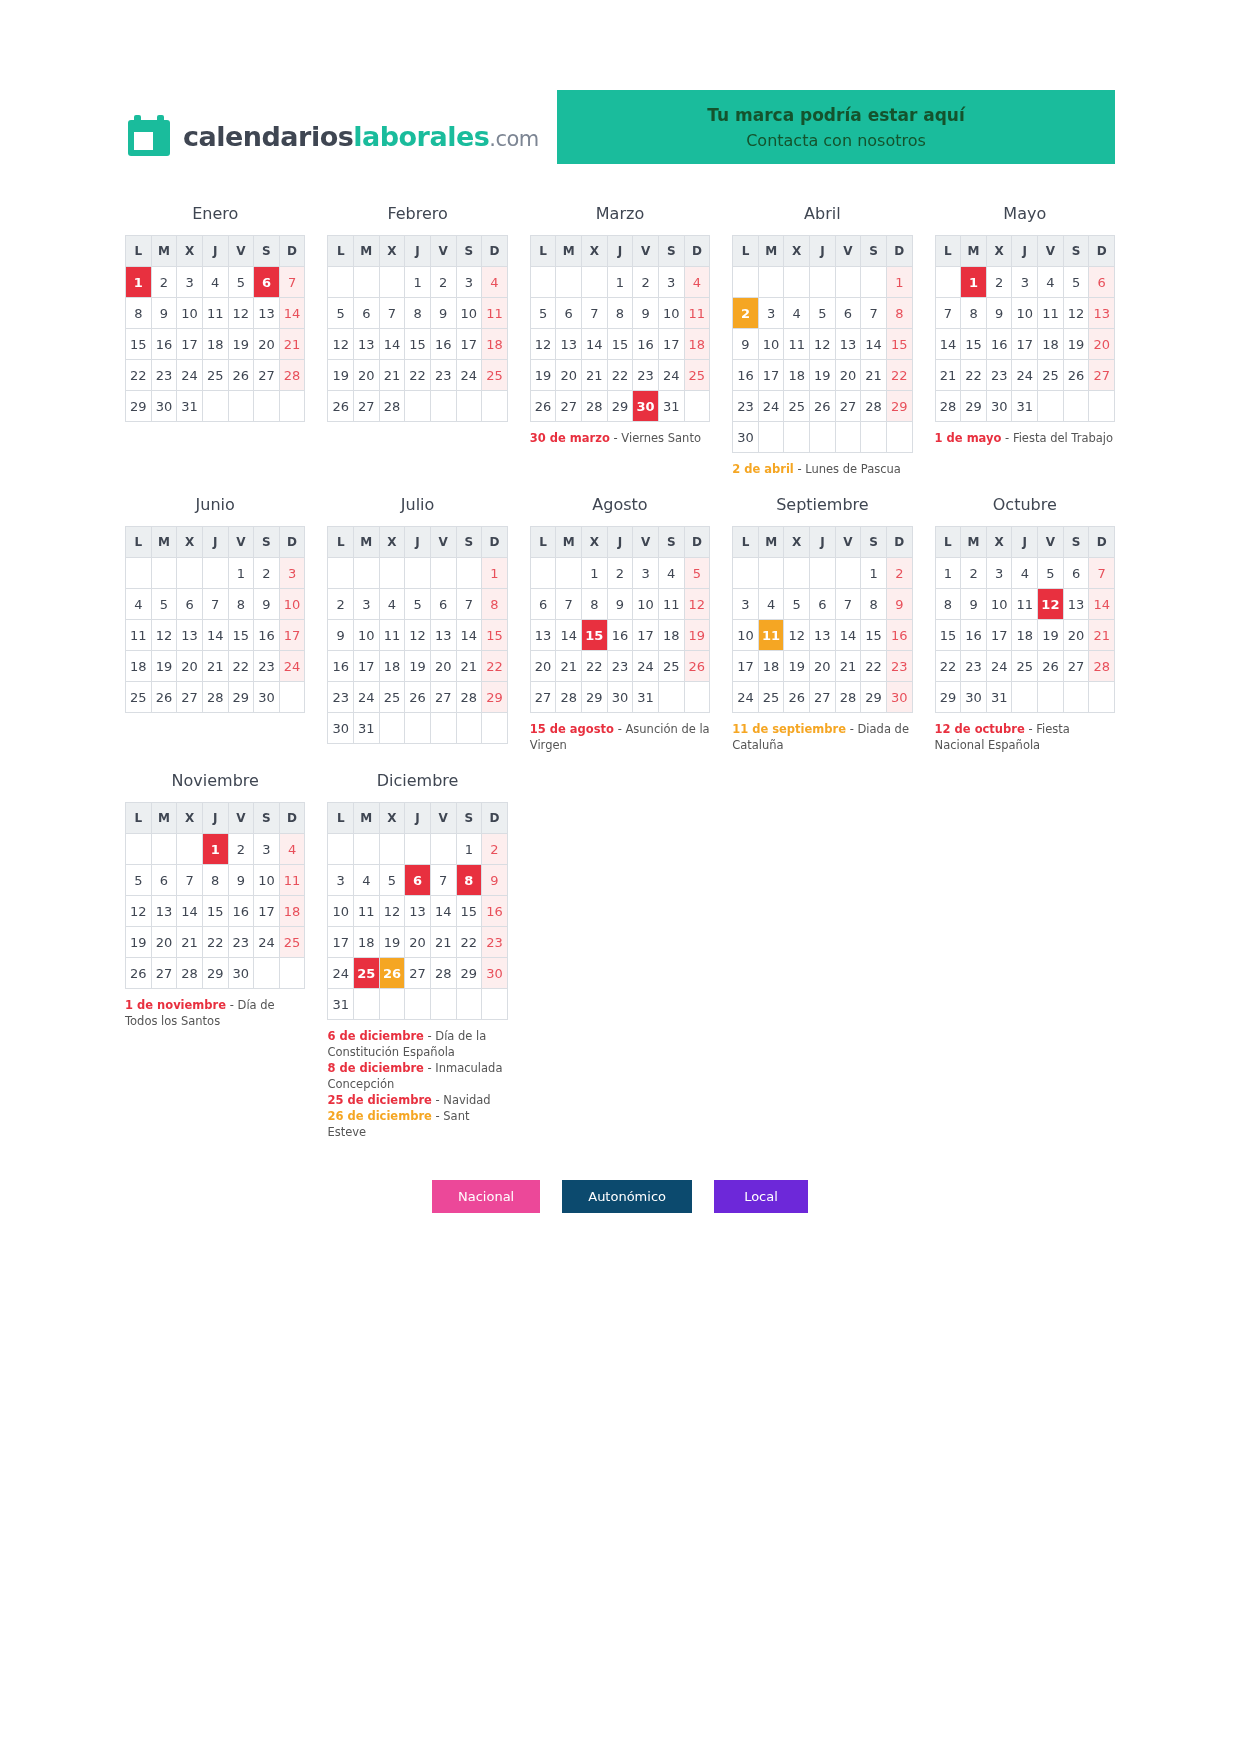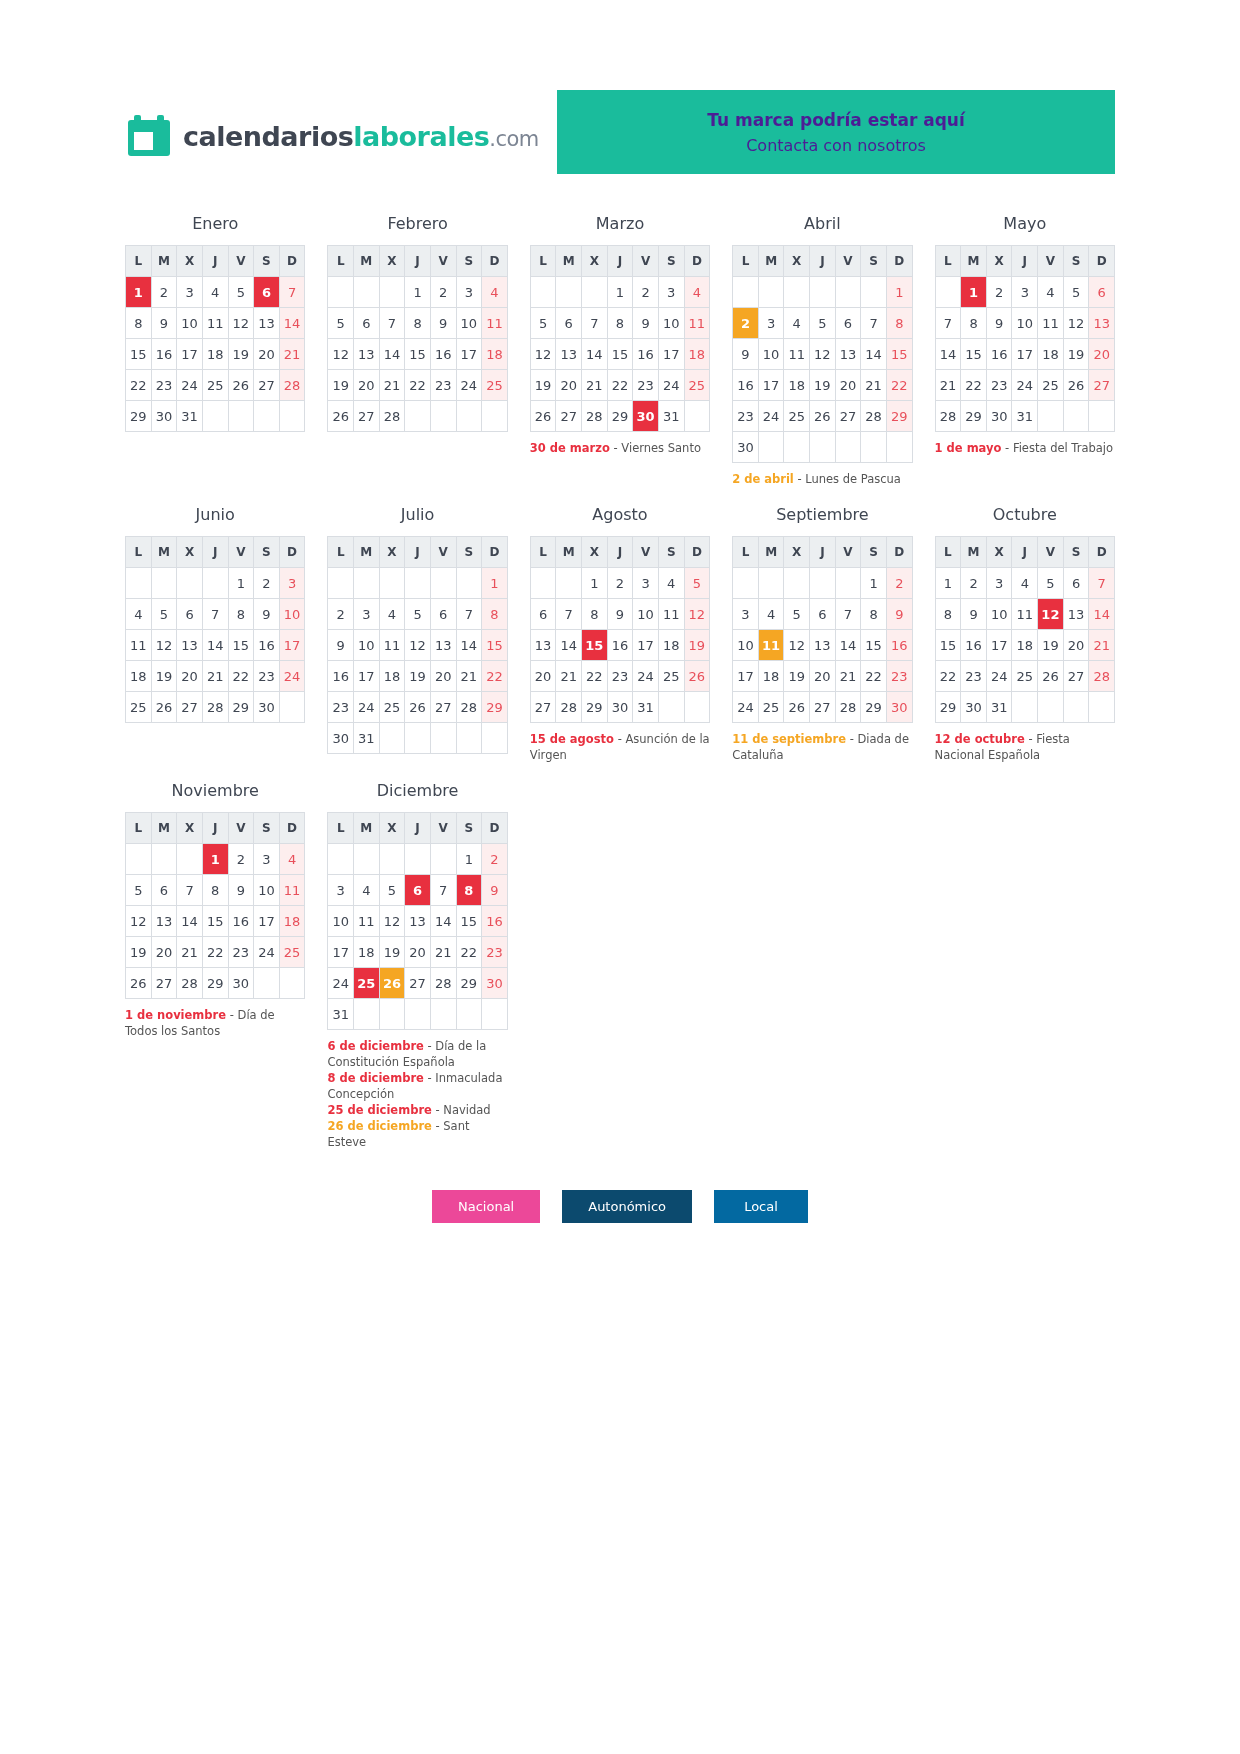--- a/index.html
+++ b/index.html
@@ -18,22 +18,22 @@
     display:flex; align-items:flex-start;
     padding:85px 120px 0 120px;
   }
   .logo { display:flex; align-items:center; gap:10px; width:420px; padding-top:22px;}
   .logo-mark { width:48px; height:48px; position:relative; }
   .logo-text { font-size:27px; letter-spacing:-0.5px; }
   .logo-text .t1 { color:#3f4652; font-weight:bold; }
   .logo-text .t2 { color:#1abc9c; font-weight:bold; }
   .logo-text .t3 { color:#7c8593; font-weight:normal; font-size:21px; }
   .banner {
-    flex:1; background:#1abc9c; color:#4c1d95;
-    height:84px; display:flex; flex-direction:column;
+    flex:1; background:#1abc9c; color:#14532d;
+    height:74px; display:flex; flex-direction:column;
     align-items:center; justify-content:center;
     margin-left:12px;
   }
   .banner .b1 { font-size:17px; font-weight:bold; margin-bottom:6px;}
   .banner .b2 { font-size:16px; }
 
   .title {
     text-align:center; font-size:27px; font-weight:bold;
     color:#3f4652; margin-top:38px; letter-spacing:0.2px;
   }
@@ -78,21 +78,21 @@
   
   .legend {
     display:flex; justify-content:center; gap:22px;
     margin-top:22px;
   }
   .legend div {
     color:#fff; font-size:13px; padding:9px 26px; min-width:94px; text-align:center;
   }
   .lg-nac { background:#ec4899; }
   .lg-aut { background:#0c4a6e; }
-  .lg-loc { background:#0369a1; }
+  .lg-loc { background:#6d28d9; }
 </style>
 </head>
 <body>
 
 <div class="page">
 
   <div class="header">
     <div class="logo">
       <span class="logo-mark">
         <svg width="48" height="48" viewBox="0 0 48 48">

